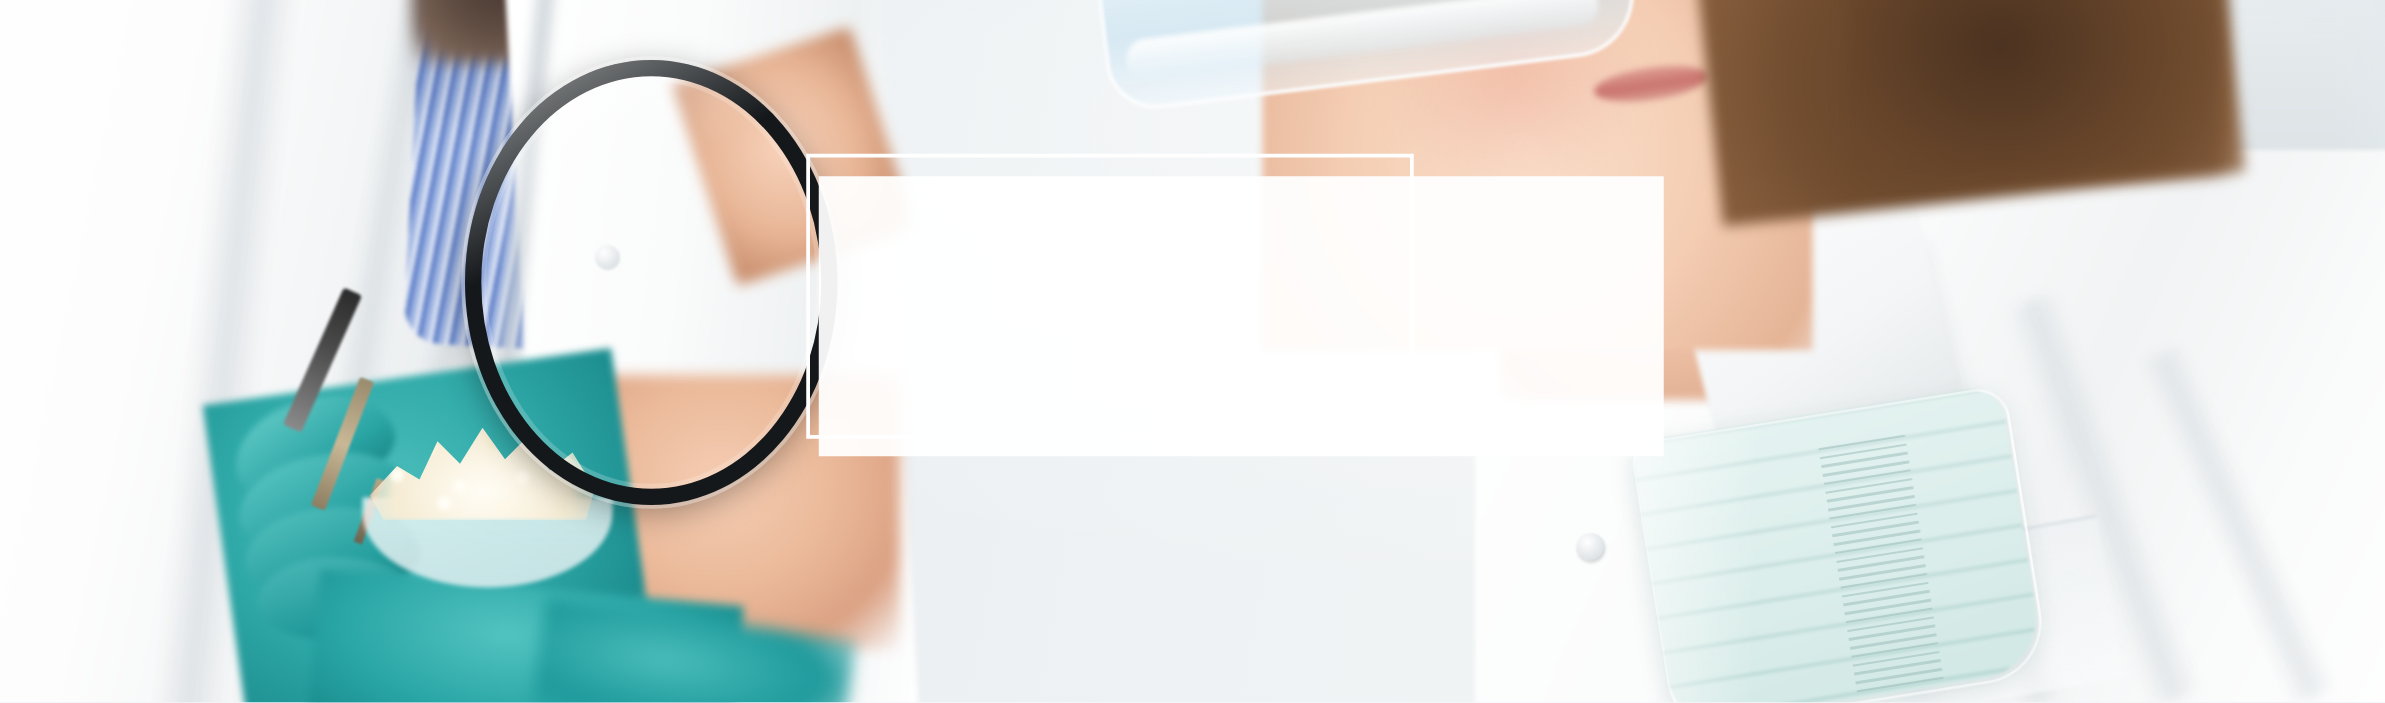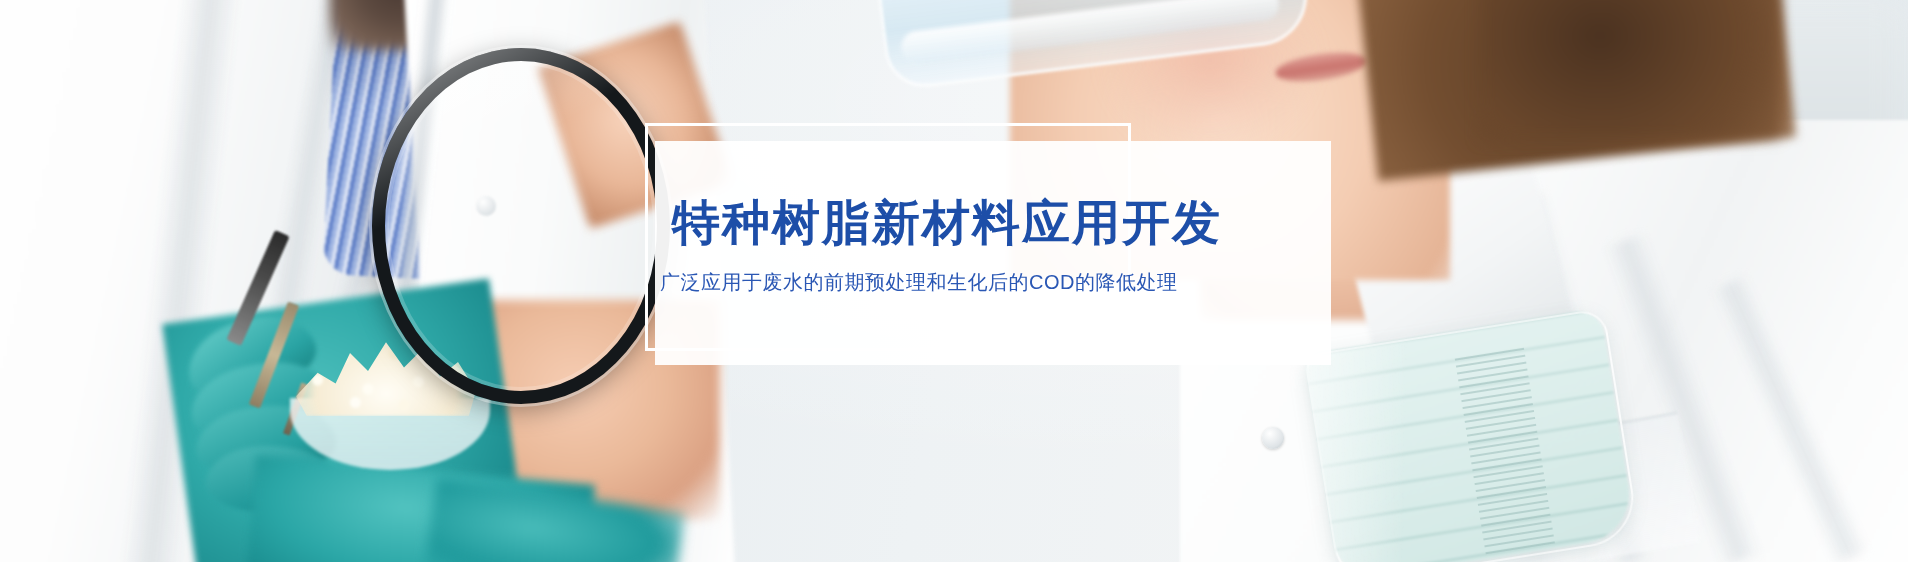--- a/index.html
+++ b/index.html
@@ -410,16 +410,14 @@
   <div class="layer" id="goggles"></div>
   <div class="layer" id="goggles-edge"></div>
 
   <div class="layer" id="mask"></div>
   <div class="layer" id="mask-dots"></div>
   <div class="layer" id="mask-edge"></div>
   <div class="layer" id="woman-button"></div>
 
   <div id="text-frame"></div>
   <div id="text-panel"></div>
-  <div id="banner-title">特种树脂新材料应用开发</div>
-  <div id="banner-subtitle">广泛应用于废水的前期预处理和生化后的COD的降低处理</div>
 
 </div>
 
 </body></html>

